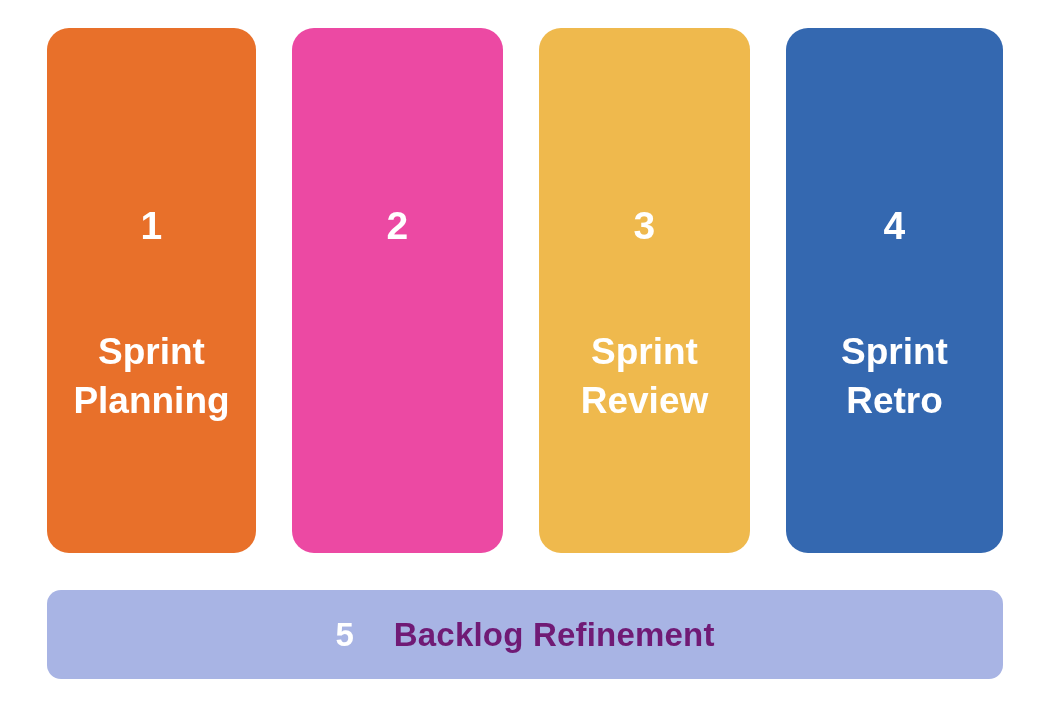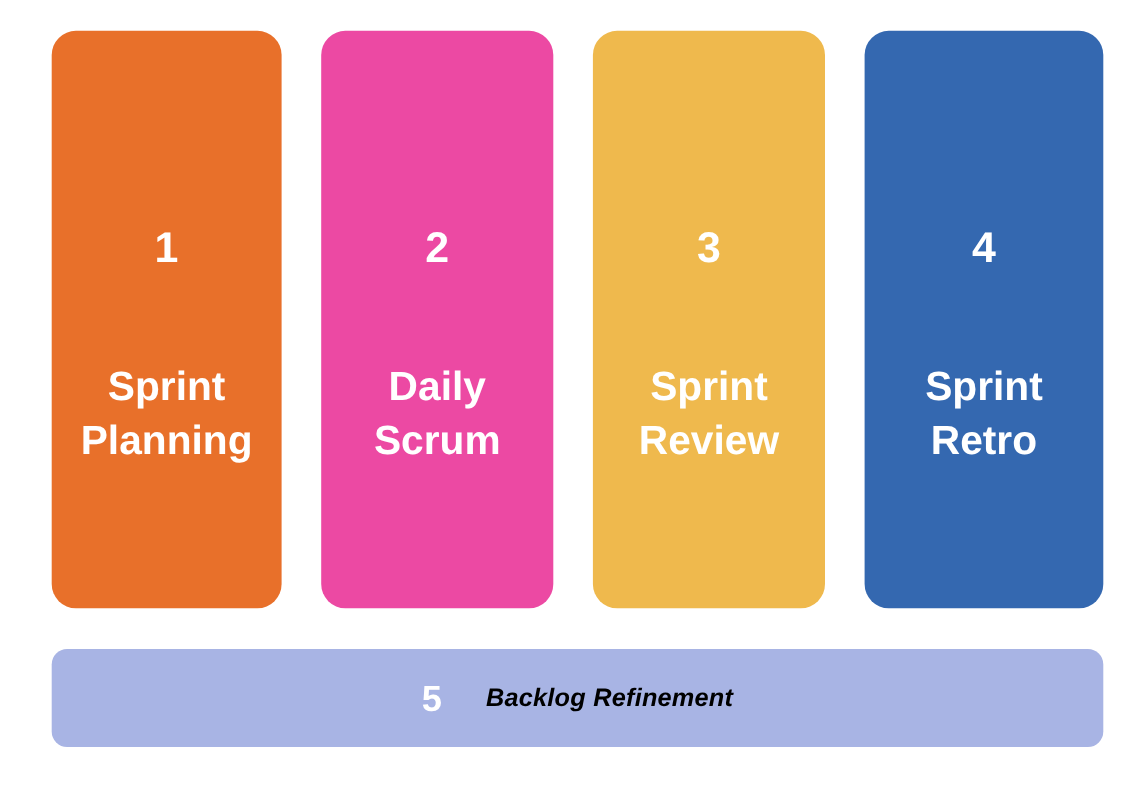--- a/index.html
+++ b/index.html
@@ -82,43 +82,40 @@
     color: #ffffff;
     line-height: 1;
   }
 
   .bar-gap {
     display: inline-block;
     width: 40px;
   }
 
   .bar-label {
-    font-size: 23px;
+    font-size: 33px;
     font-weight: bold;
-    color: #000000;
+    color: #701a75;
     line-height: 1;
     letter-spacing: 0.2px;
-    font-style: italic;
   }
 </style>
 </head>
 <body style="background: rgb(255, 255, 255);">
 
 <div id="canvas" style="background: rgb(255, 255, 255);">
 
   <div class="card card-1" style="background: rgb(232, 112, 42);">
     <div class="card-number">1</div>
     <div class="card-label">Sprint
 Planning</div>
   </div>
 
   <div class="card card-2" style="background: rgb(236, 73, 163);">
     <div class="card-number">2</div>
-    <div class="card-label">Daily
-Scrum</div>
   </div>
 
   <div class="card card-3" style="background: rgb(239, 185, 77);">
     <div class="card-number">3</div>
     <div class="card-label">Sprint
 Review</div>
   </div>
 
   <div class="card card-4" style="background: rgb(52, 104, 176);">
     <div class="card-number">4</div>

